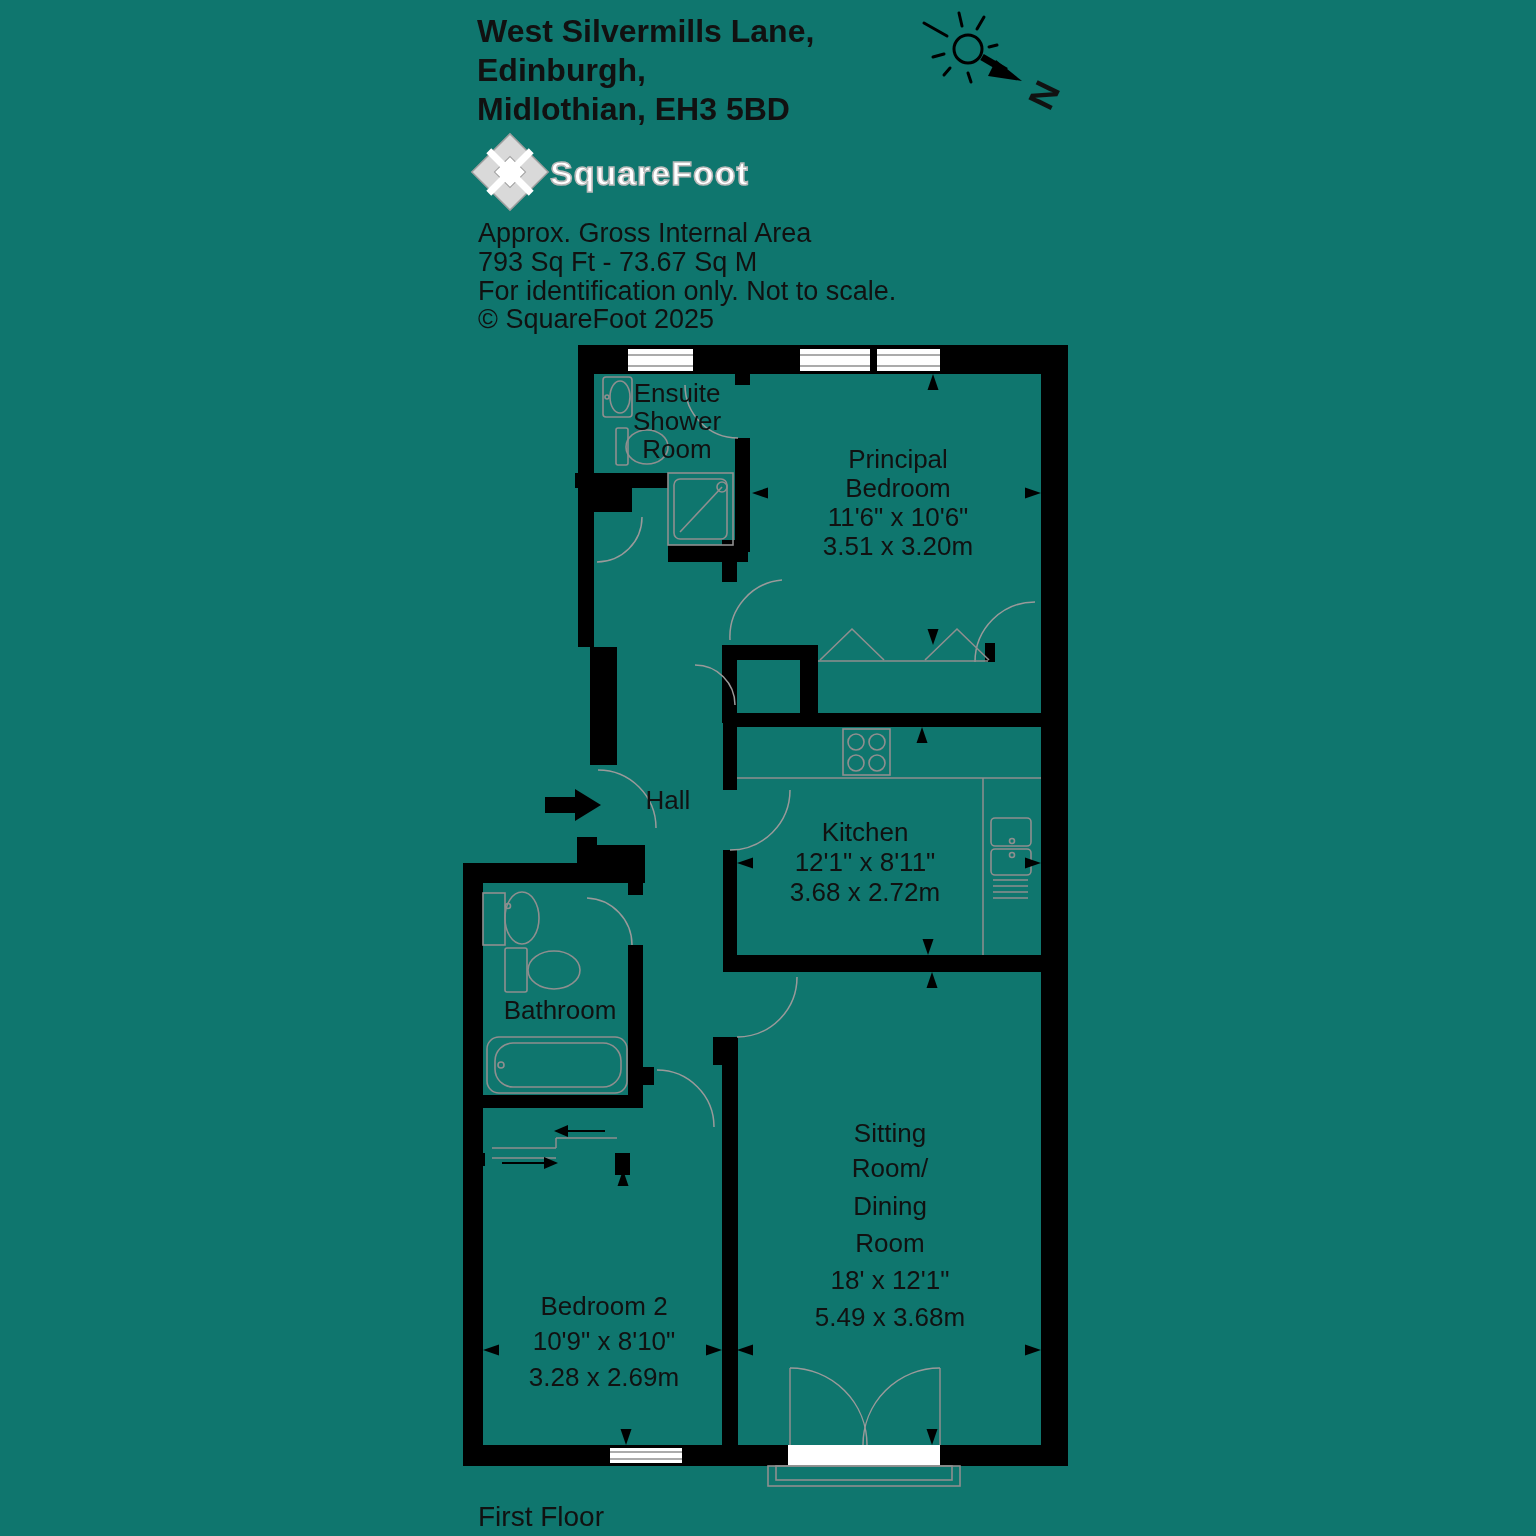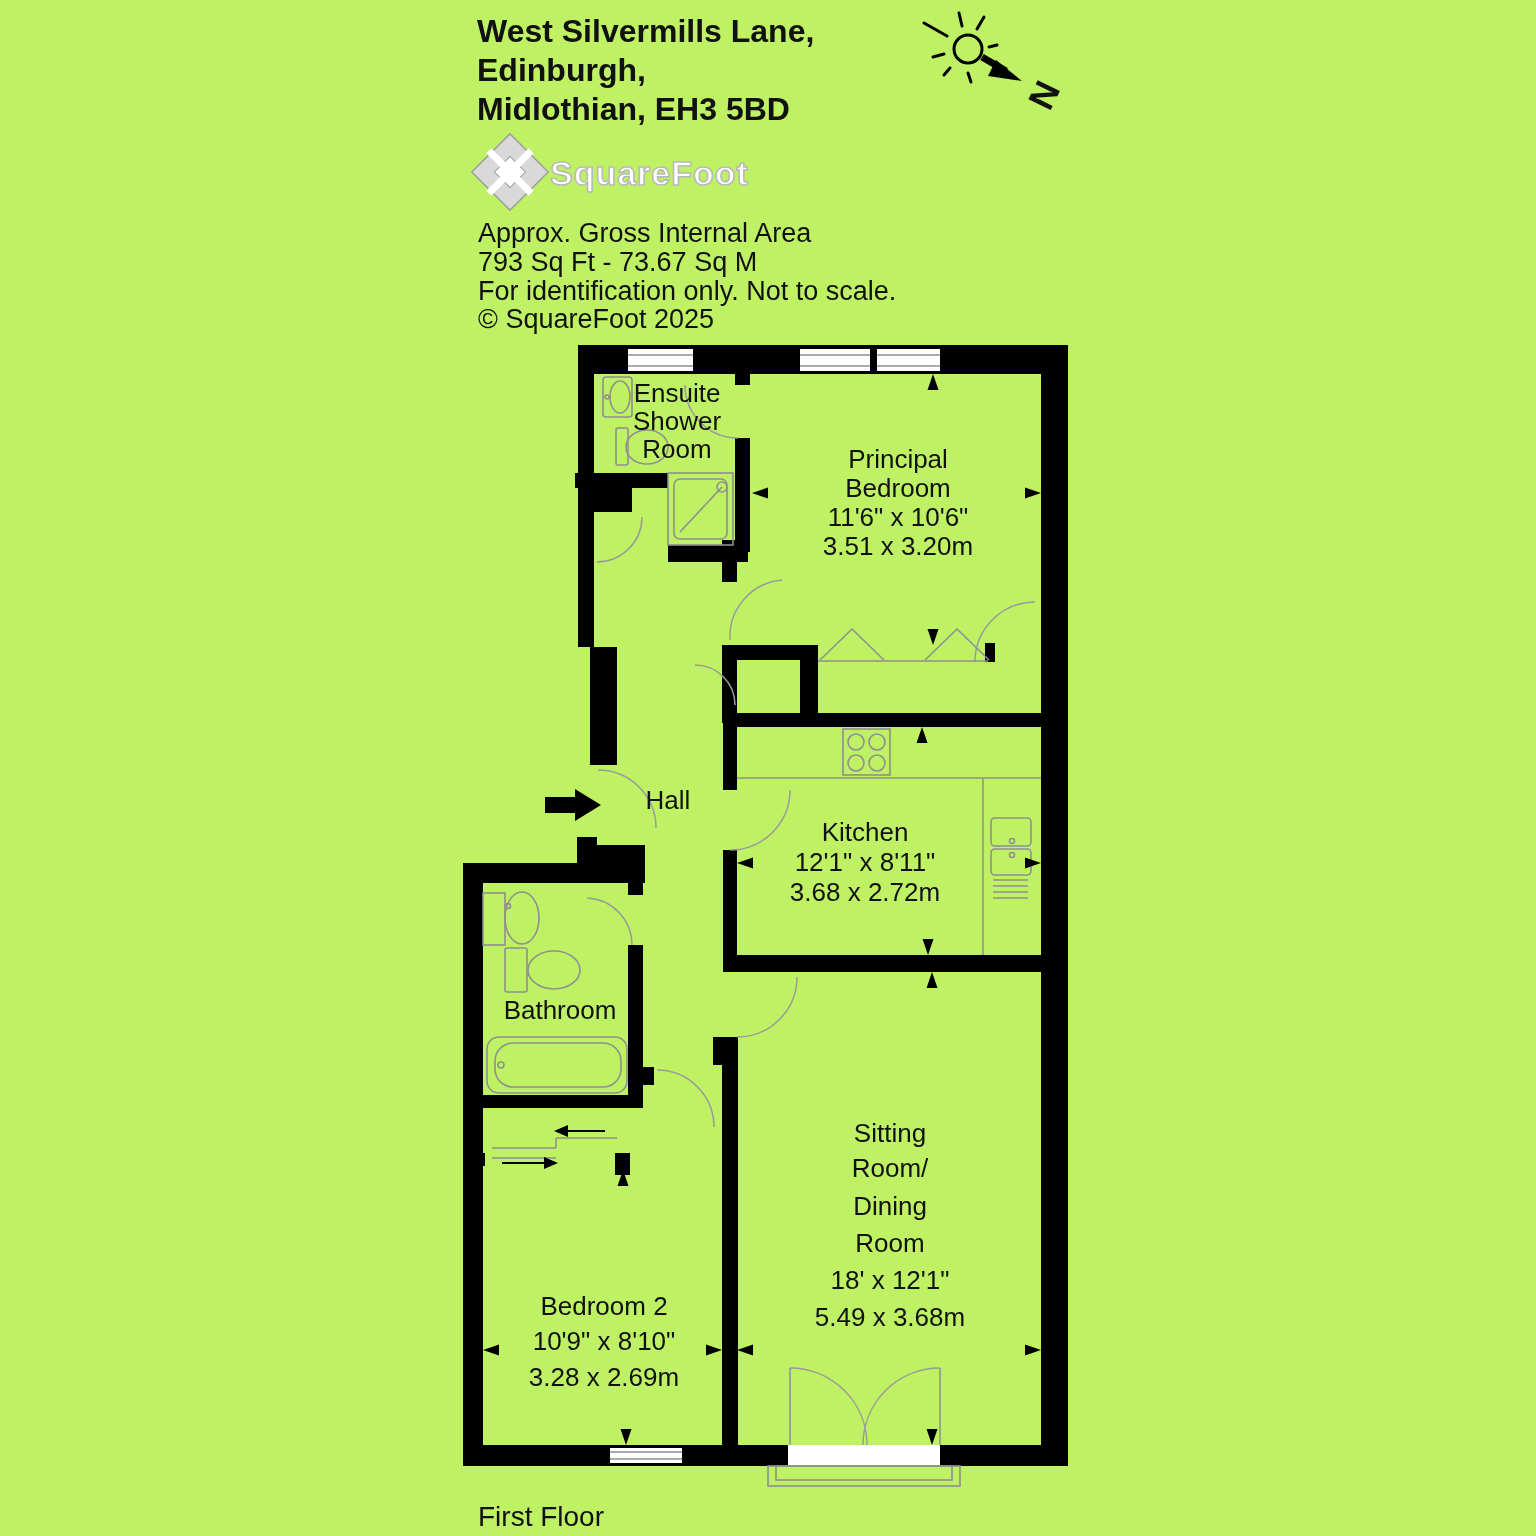--- a/index.html
+++ b/index.html
@@ -1,16 +1,16 @@
 <!DOCTYPE html>
 <html><head>
 <meta charset="utf-8">
 <style>
   html,body{margin:0;padding:0;background:#fff;width:1536px;height:1536px;overflow:hidden;}
-  #stage{position:absolute;left:0;top:0;width:1536px;height:1536px;background:#bef264;}
+  #stage{position:absolute;left:0;top:0;width:1536px;height:1536px;background:#0f766e;}
   svg{position:absolute;left:0;top:0;}
   .txt{font-family:"Liberation Sans","DejaVu Sans",sans-serif;fill:#111;}
   .addr{font-size:32px;font-weight:700;}
   .info{font-size:27px;}
   .room{font-size:26px;text-anchor:middle;}
   .floor{font-size:28px;}
   .logoword{font-size:34px;font-weight:700;fill:#ffffff;stroke:#b9b9b9;stroke-width:1.6px;letter-spacing:1px;}
   .ncompass{font-size:36px;font-weight:700;}
   .wall{fill:#000;}
   .fix{fill:none;stroke:#8f8f8f;stroke-width:1.6;}

